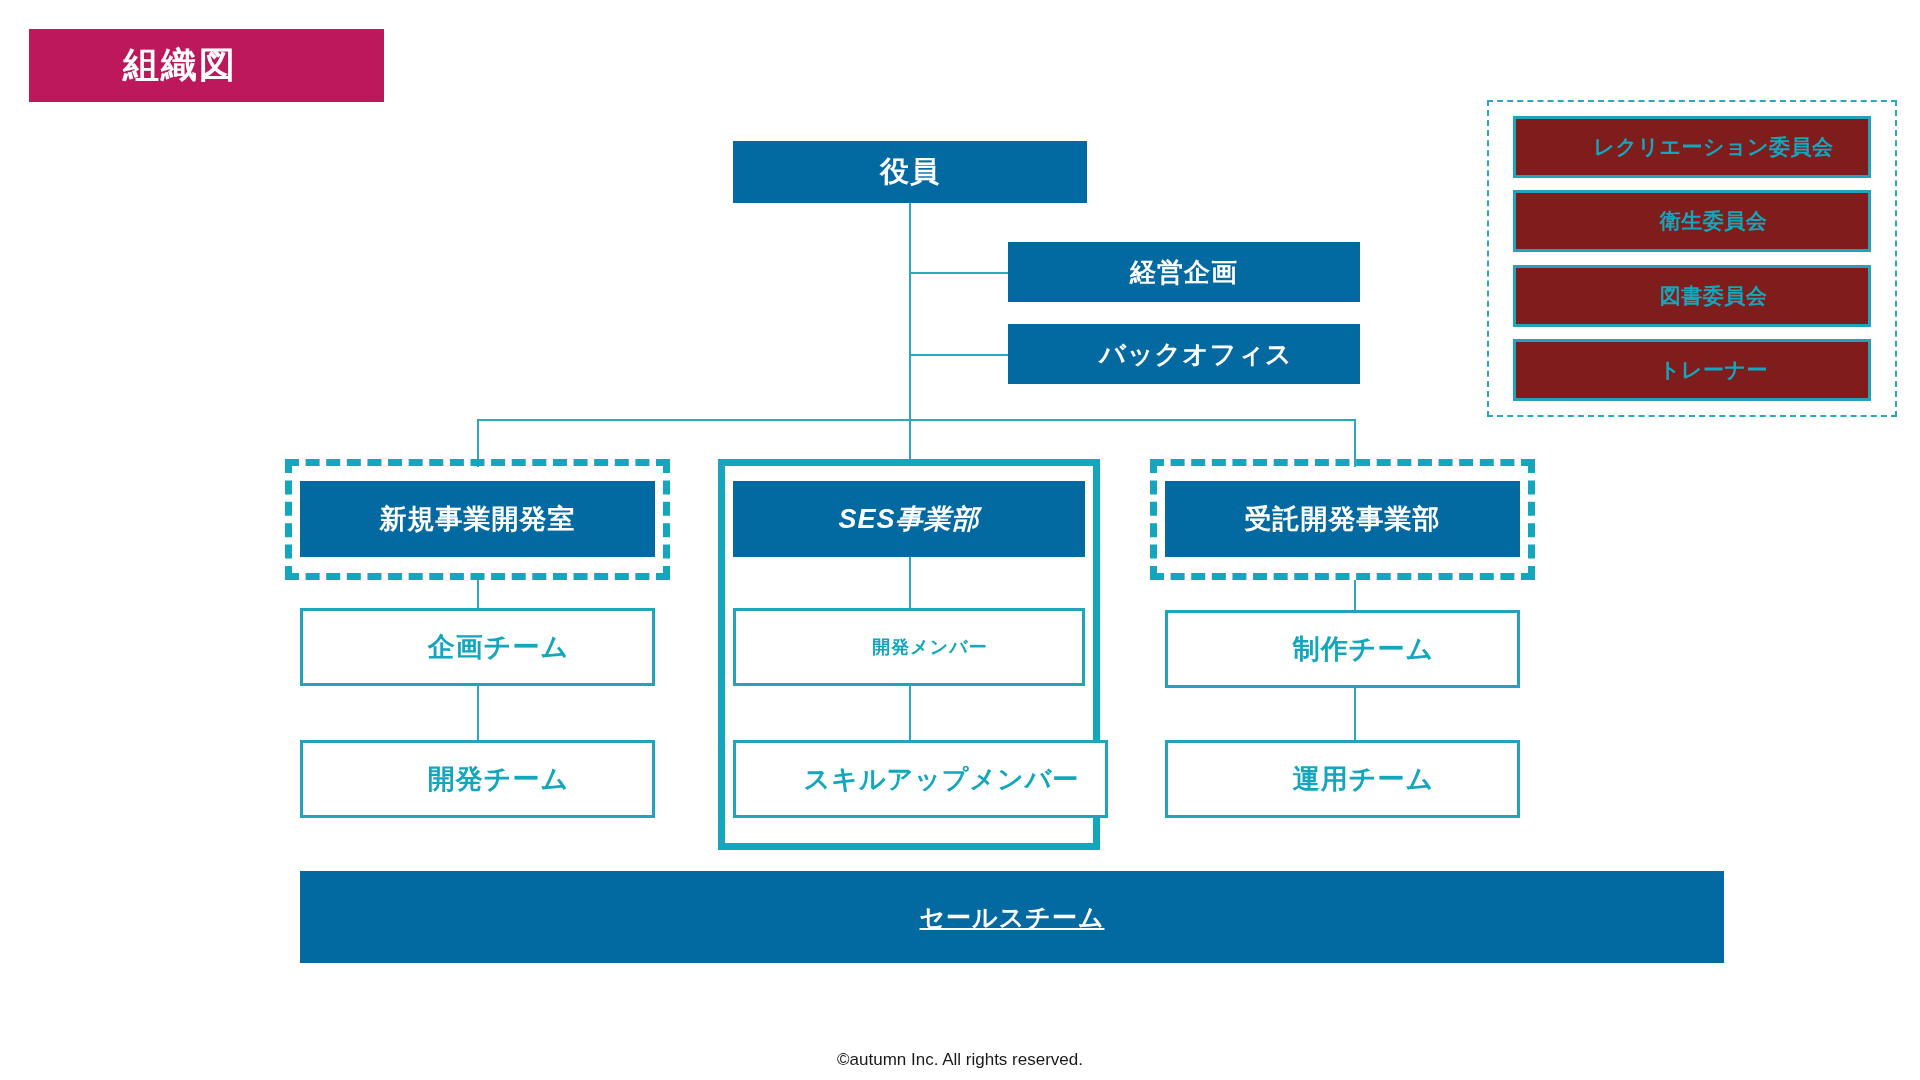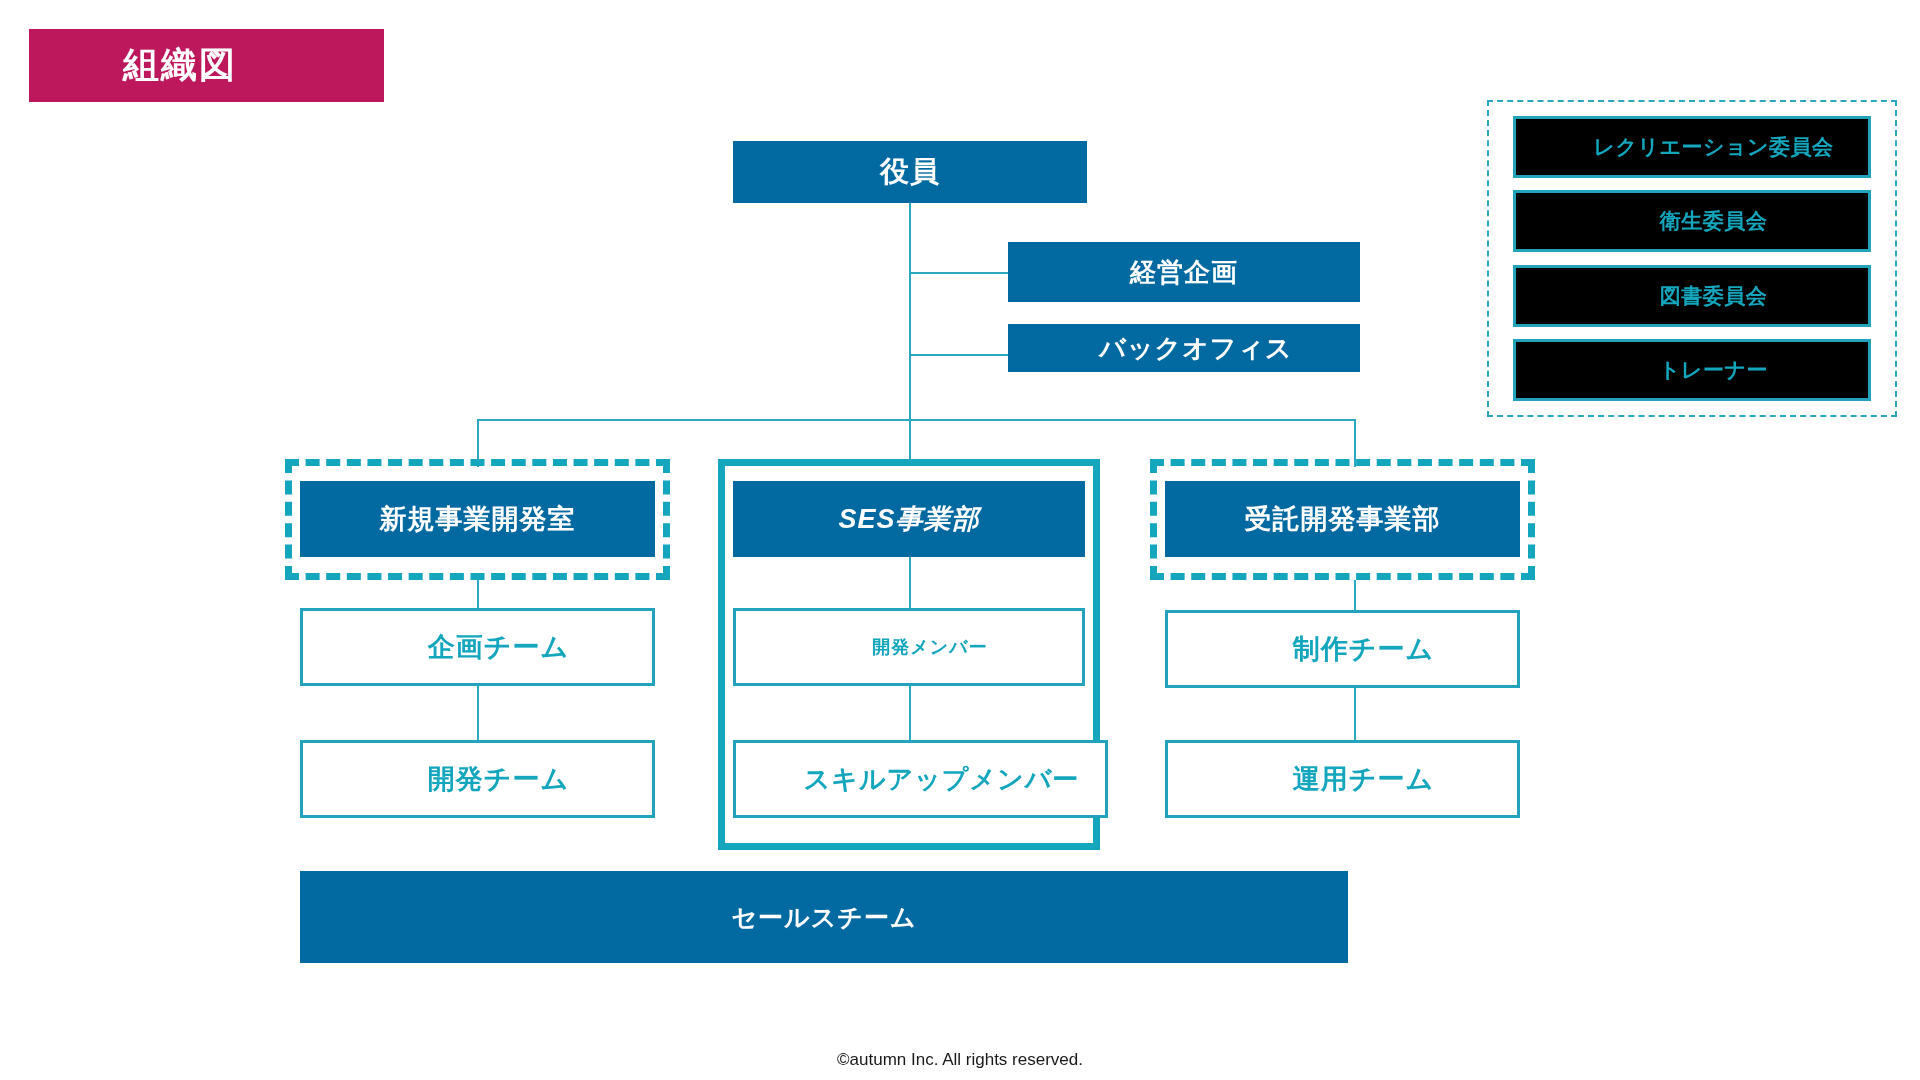--- a/index.html
+++ b/index.html
@@ -49,21 +49,21 @@
   }
 
   
   .committee-panel{
     position:absolute; left:1487px; top:100px; width:410px; height:317px;
     border:2px dashed #2aa8bf; background:#ffffff;
     padding:14px 24px;
     display:flex; flex-direction:column; justify-content:space-between;
   }
   .committee-item{
-    height:62px; border:3px solid #22a2bb; background:#000000;
+    height:62px; border:3px solid #22a2bb; background:#7f1d1d;
     color:#13a6bd; font-weight:bold; font-size:21px;
     display:flex; align-items:center; justify-content:center;
     letter-spacing:0.5px;
     padding-left:43px;
   }
 
   
   .footer{
     position:absolute; left:0; top:1050px; width:1920px;
     text-align:center; font-size:17px; color:#1a1a1a;
@@ -81,21 +81,21 @@
   </div>
 
   <div class="vline" style="left:909px; top:203px; height:257px;"></div>
 
   <div class="hline" style="left:909px; top:272px; width:100px;"></div>
   <div class="filled" style="left:1008px; top:242px; width:352px; height:60px; font-size:26px;">
     <span>経営企画</span>
   </div>
 
   <div class="hline" style="left:909px; top:354px; width:100px;"></div>
-  <div class="filled" style="left:1008px; top:324px; width:352px; height:48px; font-size:26px;padding-left:24px;">
+  <div class="filled" style="left:1008px; top:324px; width:352px; height:60px; font-size:26px;padding-left:24px;">
     <span>バックオフィス</span>
   </div>
 
   <div class="hline" style="left:477px; top:419px; width:879px;"></div>
   <div class="vline" style="left:477px; top:419px; height:48px;"></div>
   <div class="vline" style="left:1354px; top:419px; height:48px;"></div>
 
   <div class="wrap-dashed" style="left:285px; top:459px; width:385px; height:121px;"></div>
   <div class="filled" style="left:300px; top:481px; width:355px; height:76px; font-size:27px;">
     <span>新規事業開発室</span>
@@ -134,21 +134,21 @@
   <div class="vline" style="left:1354px; top:580px; height:30px;"></div>
   <div class="outlined" style="left:1165px; top:610px; width:355px; height:78px; font-size:27px;">
     <span>制作チーム</span>
   </div>
 
   <div class="vline" style="left:1354px; top:688px; height:52px;"></div>
   <div class="outlined" style="left:1165px; top:740px; width:355px; height:78px; font-size:27px;">
     <span>運用チーム</span>
   </div>
 
-  <div class="filled" style="left:300px; top:871px; width:1048px; height:92px; font-size:25px;">
+  <div class="filled" style="left:300px; top:871px; width:1424px; height:92px; font-size:25px;text-decoration:underline;">
     <span>セールスチーム</span>
   </div>
 
   <div class="committee-panel">
     <div class="committee-item">
       <span>レクリエーション委員会</span>
     </div>
     <div class="committee-item">
       <span>衛生委員会</span>
     </div>

